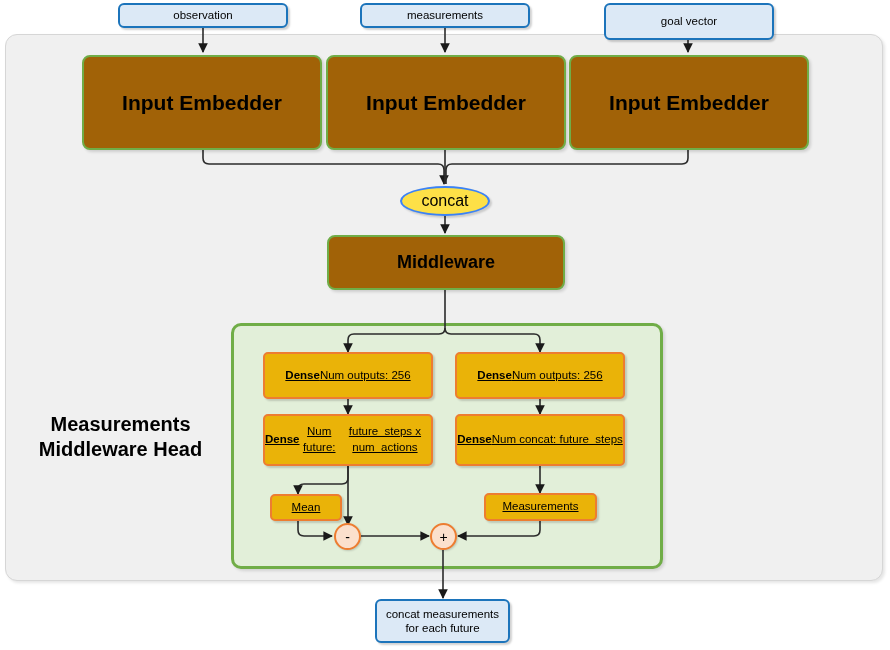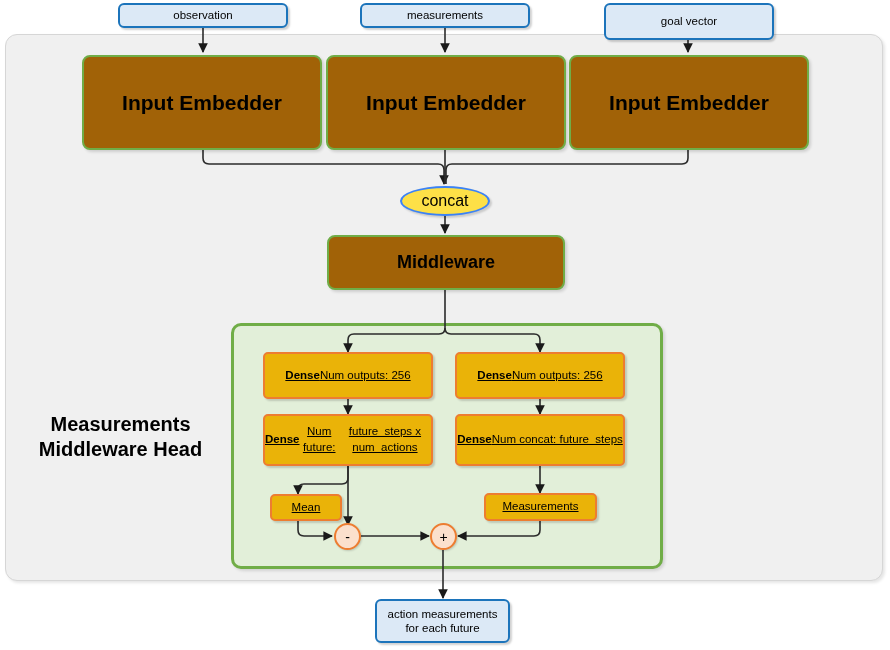--- a/index.html
+++ b/index.html
@@ -171,17 +171,17 @@
     <span>Num concat: future_steps</span>
   </div>
   <div class="node orange-box" style="left:484px;top:493px;width:113px;height:28px;">
     <span class="ttl" style="font-weight:normal">Measurements</span>
   </div>
   <div class="node op" style="left:430px;top:523px;width:27px;height:27px;">
     <span>+</span>
   </div>
 
   <div class="node io" style="left:375px;top:599px;width:135px;height:44px;flex-direction:column;">
-    <span>action measurements</span>
+    <span>concat measurements</span>
     <span>for each future</span>
   </div>
 
 </div>
 
 </body></html>

